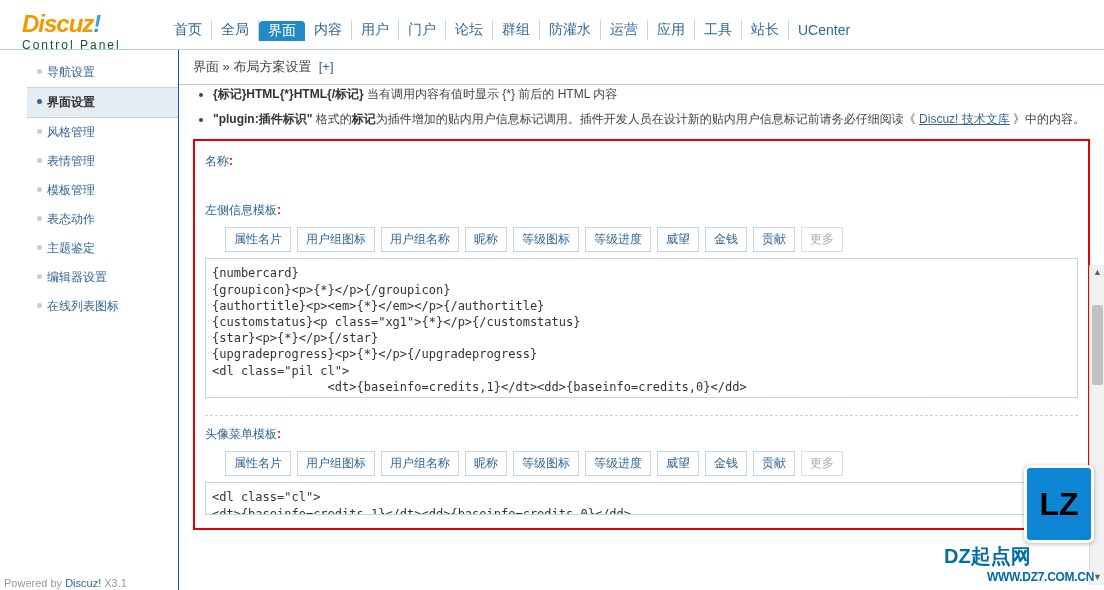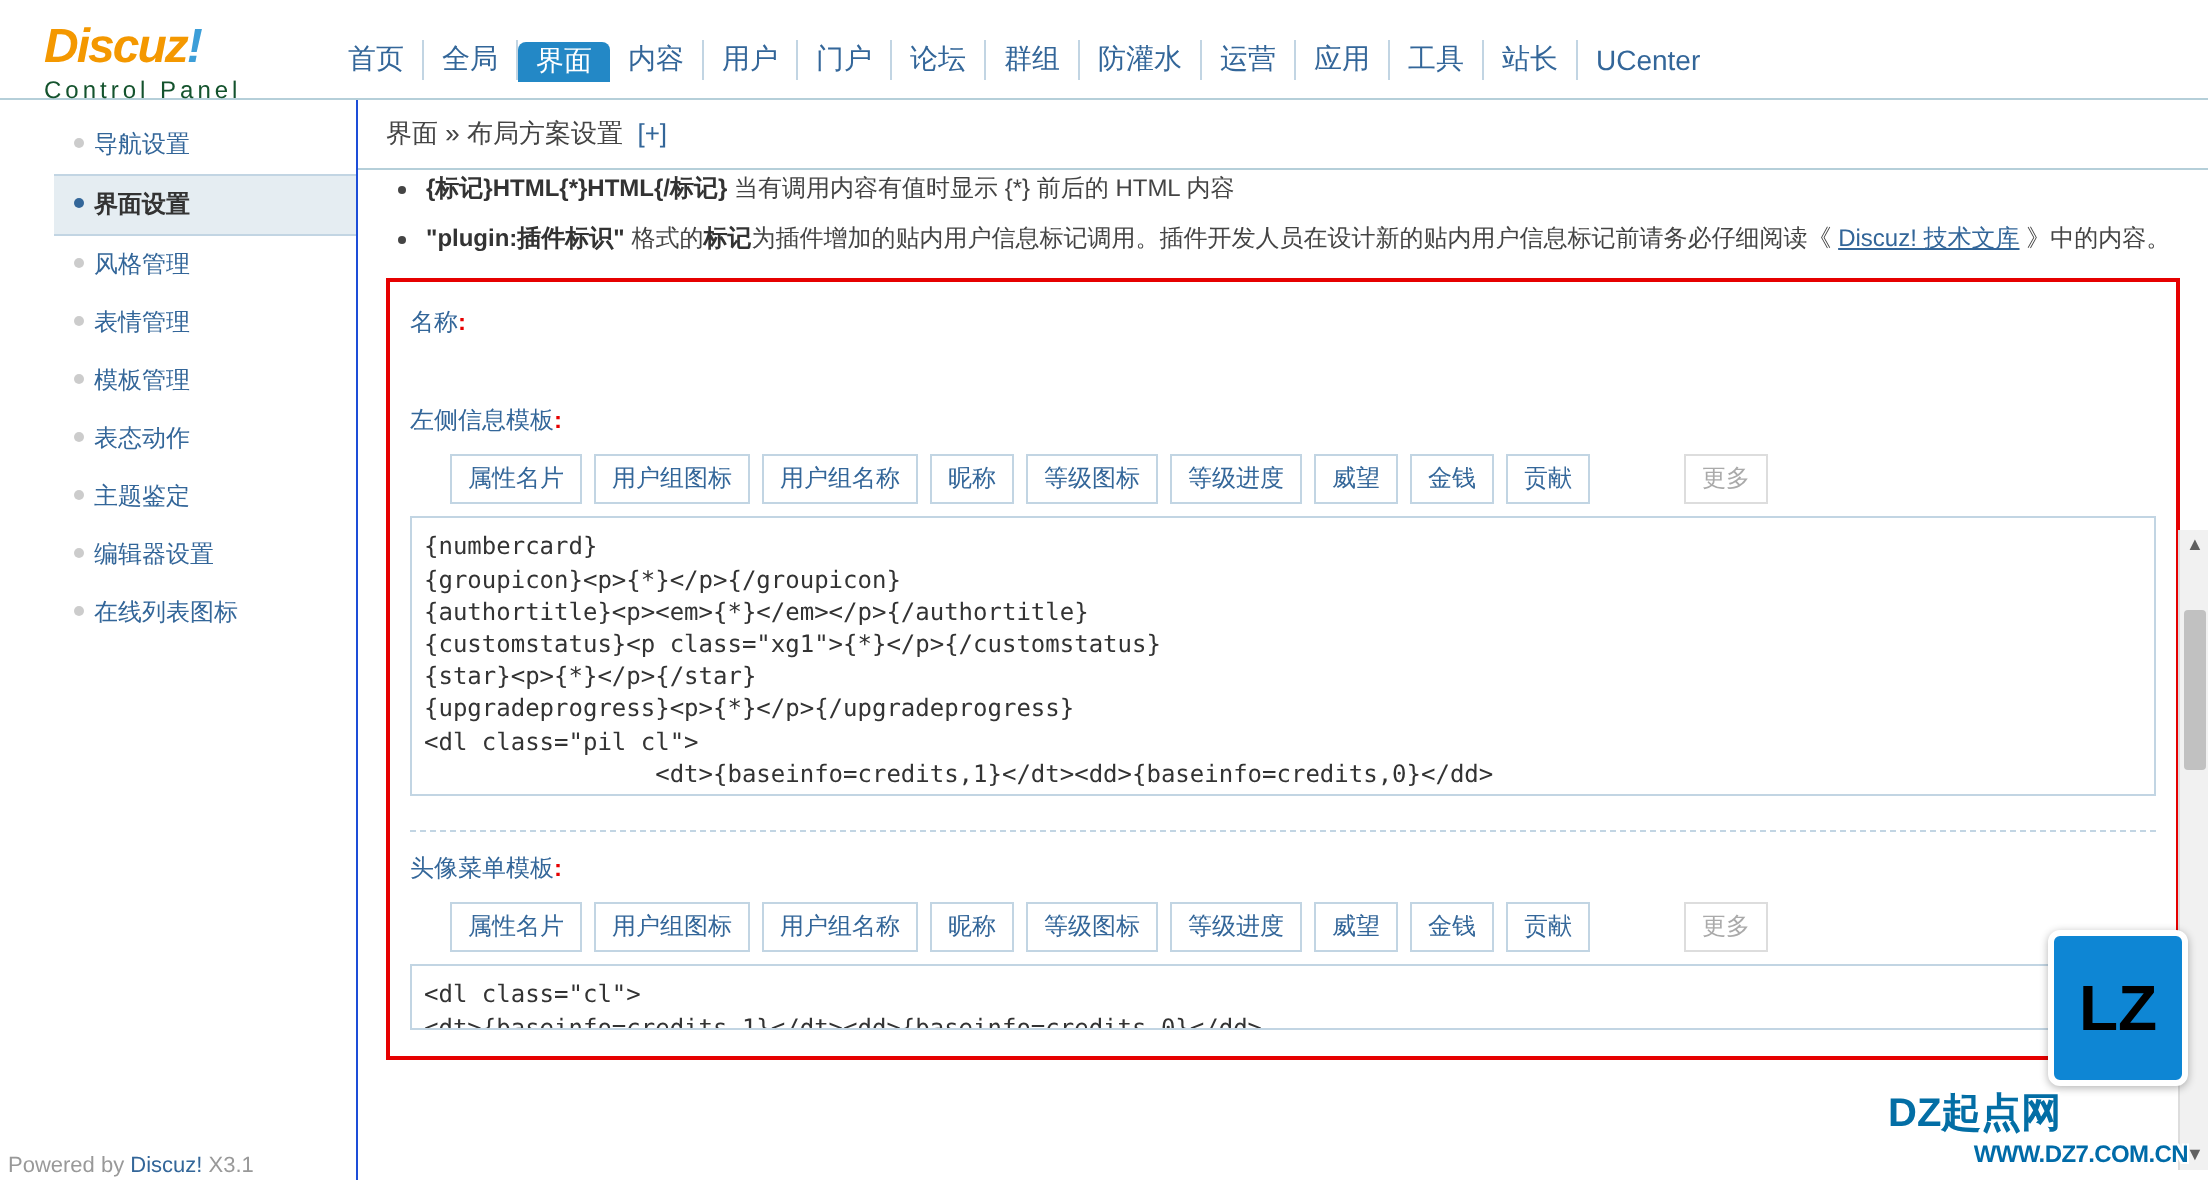--- a/index.html
+++ b/index.html
@@ -36,21 +36,21 @@
 
 .redbox { border: 2px solid #E60000; padding: 6px 10px 10px 10px; margin-top: 6px; }
 
 .field-label { color: #336699; margin: 6px 0 8px 0; font-size: 12px; }
 .colon { color: #E60000; font-weight: bold; }
 
 .text-input { width: 270px; padding: 3px 5px; border: 1px solid #848484; font-size: 12px; background: #fff; }
 
 .tag-row { display: flex; flex-wrap: wrap; gap: 6px; margin: 6px 0; padding-left: 20px; }
 .tag-btn { border: 1px solid #C2D5E3; color: #336699; background: #fff; padding: 3px 8px; font-size: 12px; cursor: pointer; }
-.tag-more { border: 1px solid #ddd; color: #aaa; background: #fff; padding: 3px 8px; font-size: 12px; cursor: pointer; margin-left: 41px; }
+.tag-more { border: 1px solid #ddd; color: #aaa; background: #fff; padding: 3px 8px; font-size: 12px; cursor: pointer; }
 
 .code-textarea { width: 100%; height: 140px; border: 1px solid #C2D5E3; padding: 6px; font-family: Tahoma, monospace; font-size: 12px; color: #333; resize: none; overflow-y: scroll; white-space: pre; line-height: 1.35; }
 .code-textarea.short { height: 33px; }
 
 .hr { border-top: 1px dashed #C2D5E3; margin: 14px 0 10px 0; }
 
 .footer { position: absolute; bottom: 0; left: 0; font-size: 11px; color: #999; padding: 1px 4px; background: #fff; }
 .footer a { color: #336699; text-decoration: none; }
 
 .scrollbar-fake { position: absolute; right: 0; top: 215px; width: 15px; height: 320px; background: #f1f1f1; border-left: 1px solid #ddd; }

